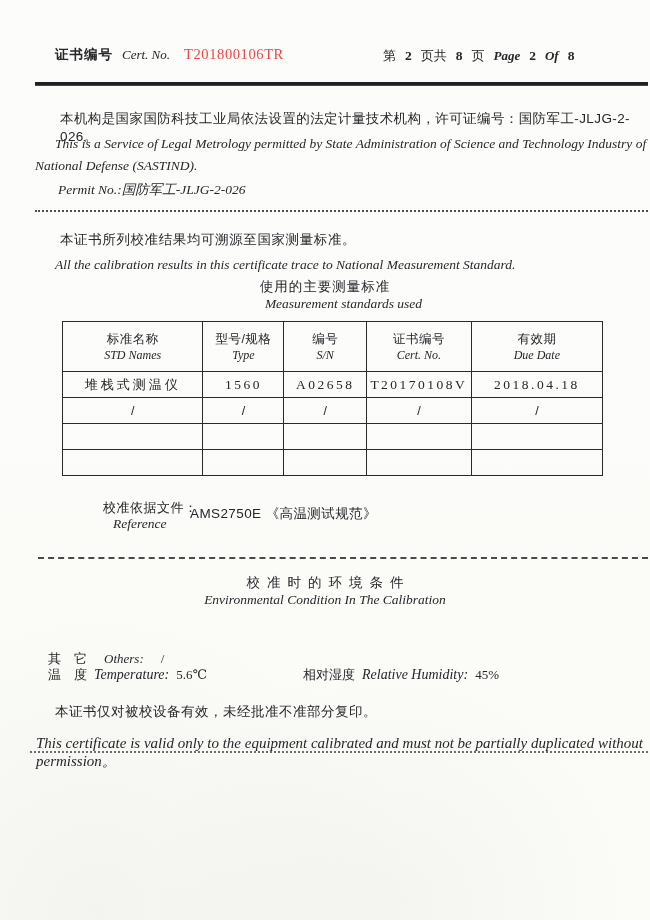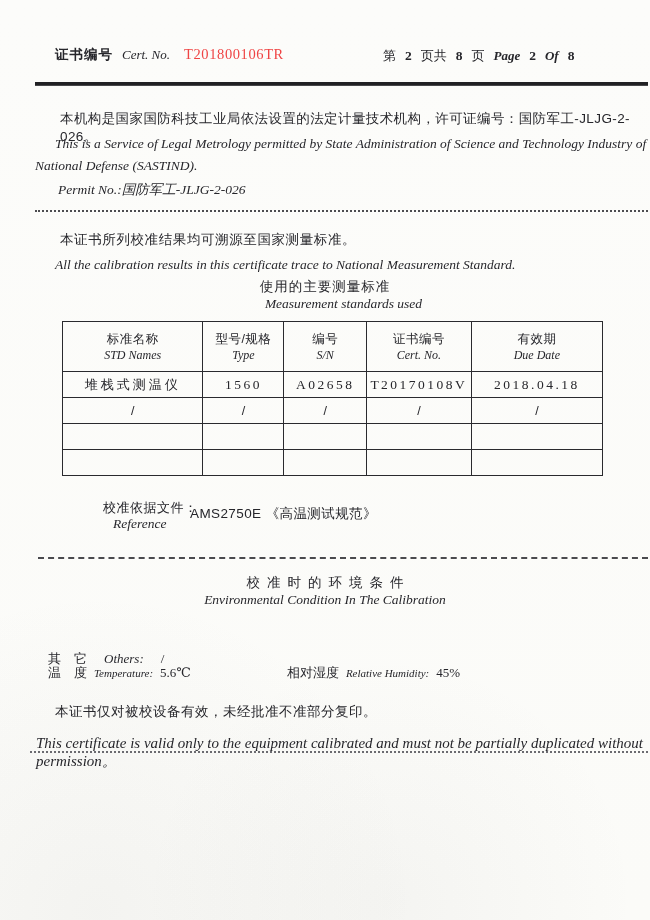--- a/index.html
+++ b/index.html
@@ -60,21 +60,21 @@
 
   .ref-label-zh { top: 499px; left: 103px; font-size: 13px; letter-spacing: 0.5px; }
   .ref-label-en { top: 516px; left: 113px; font-size: 13.5px; }
   .ref-value { top: 505px; left: 190px; font-size: 13.5px; letter-spacing: 0.4px; }
 
   .env-title-zh { top: 574px; font-size: 13.5px; letter-spacing: 7px; text-indent: 7px; }
   .env-title-en { top: 592px; font-size: 13.5px; }
   .env-row { top: 622px; left: 48px; width: 570px; display: flex; font-size: 13px; align-items: baseline; }
   .env-group { display: flex; align-items: baseline; gap: 7px; white-space: pre; }
   .env-group.right { margin-left: 96px; }
-  .env-group .eni { font-size: 11px; margin-top: 45px; }
+  .env-group .eni { font-size: 14px; margin-top: 45px; }
   .others-row { top: 650px; left: 48px; display: flex; align-items: baseline; gap: 17px; font-size: 13px; white-space: pre; }
 
   .valid-zh { top: 703px; left: 55px; font-size: 13.5px; letter-spacing: 0.5px; }
   .valid-en { top: 735px; left: 36px; font-size: 15px; }
 </style>
 </head>
 <body>
 
 <div class="abs hdr-left">
   <span class="lab-zh zh">证书编号</span>

